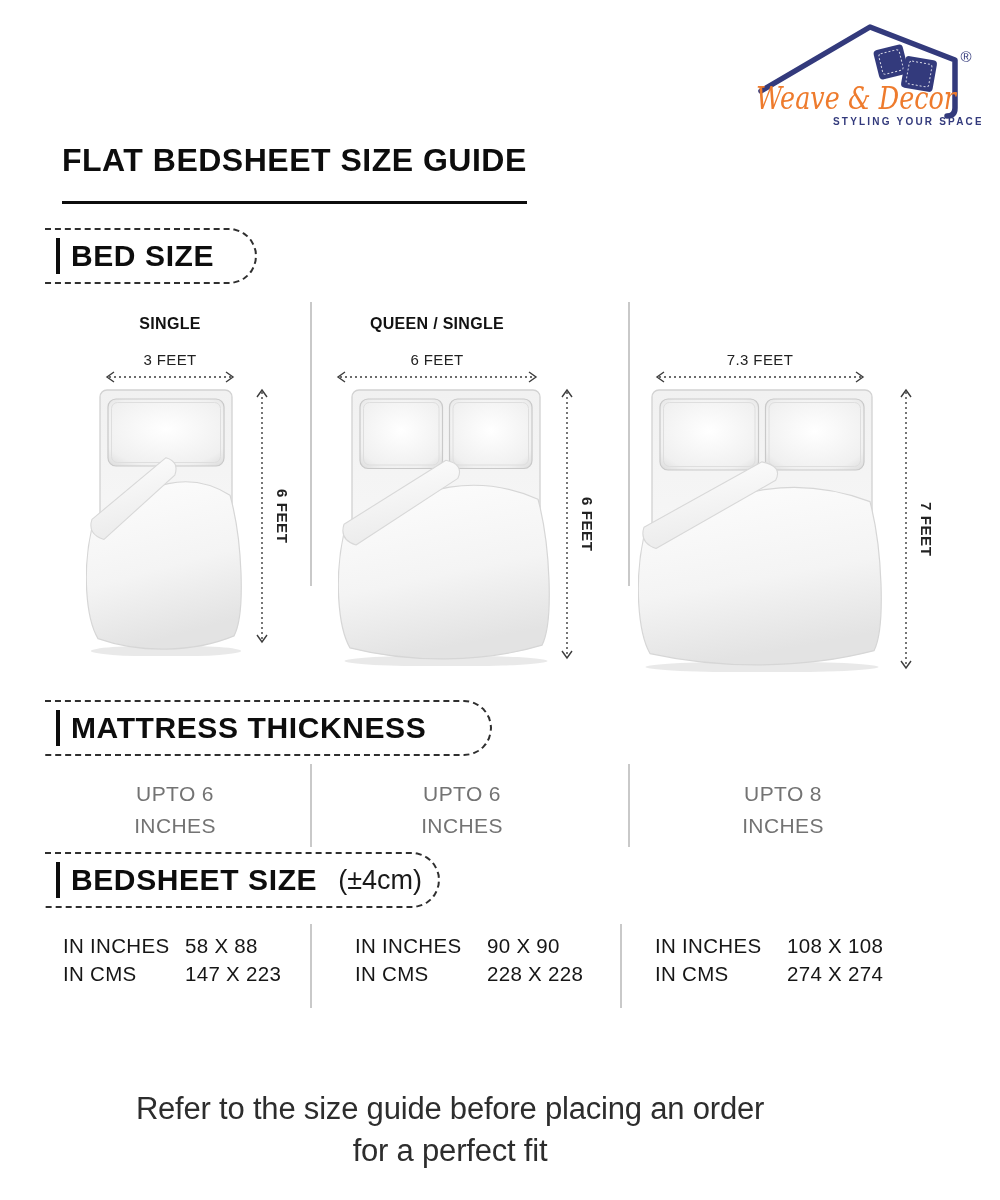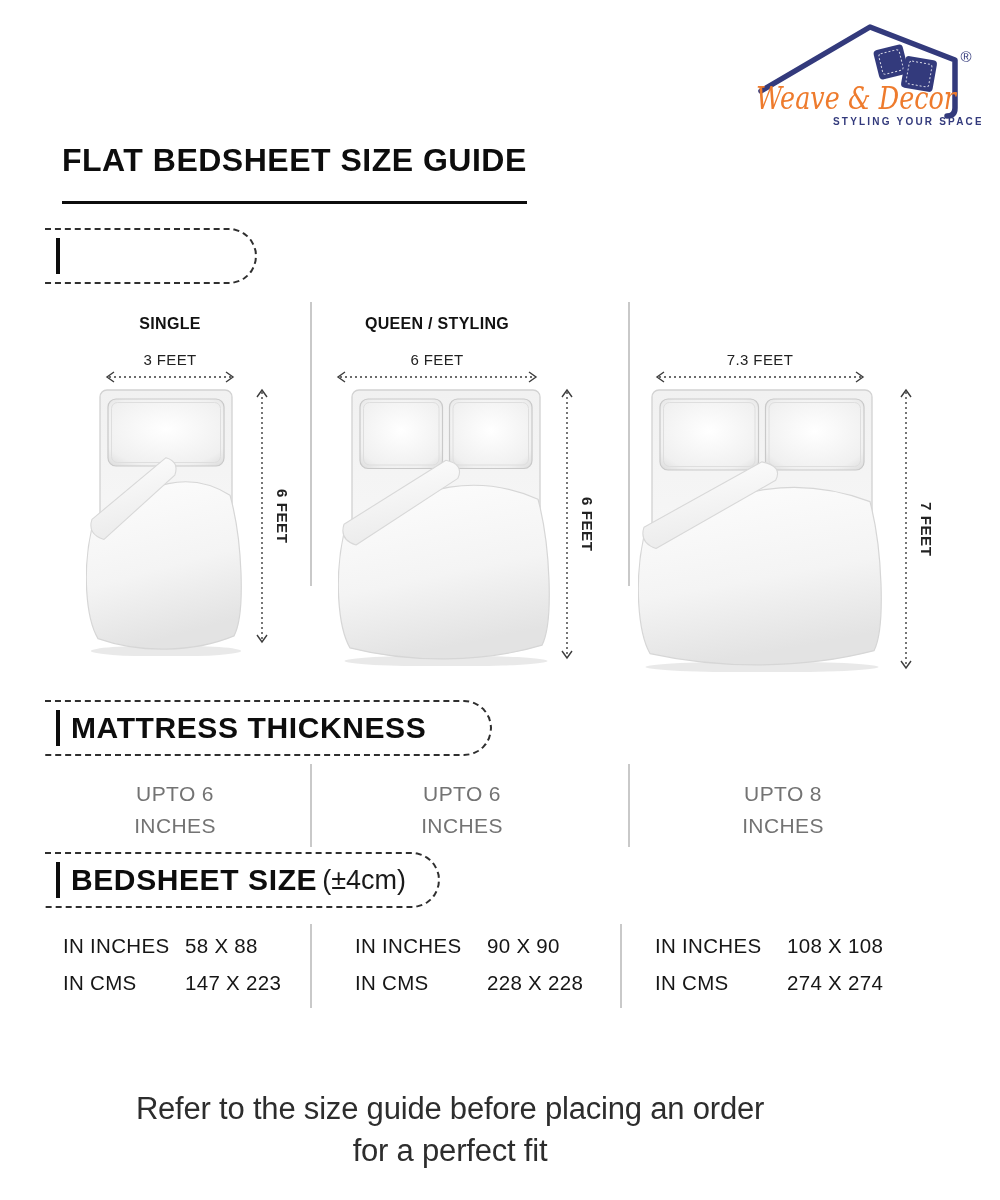--- a/index.html
+++ b/index.html
@@ -11,28 +11,28 @@
   
   .title{left:62px;top:142px;font-size:32px;font-weight:800;letter-spacing:.5px;
          color:#0d0d0d;border-bottom:3.5px solid #0d0d0d;padding-bottom:22px;display:inline-block}
 
   
   .badge{height:56px;border-top:2px dashed #2e2e2e;border-bottom:2px dashed #2e2e2e;
          border-right:2px dashed #2e2e2e;border-radius:0 30px 30px 0;
          display:flex;align-items:center;padding-left:11px;background:#fff}
   .badge .bar{width:4px;height:36px;background:#0d0d0d;margin-right:11px;flex:0 0 auto}
   .btxt{font-size:30px;font-weight:800;letter-spacing:.6px;color:#0d0d0d;white-space:nowrap}
-  .bsub{font-size:27px;font-weight:400;margin-left:5px;color:#1a1a1a;white-space:nowrap}
+  .bsub{font-size:27px;font-weight:400;margin-left:21px;color:#1a1a1a;white-space:nowrap}
 
   .colname{font-size:16px;font-weight:800;text-align:center;letter-spacing:.3px;color:#121212}
   .feet{font-size:15px;font-weight:400;text-align:center;letter-spacing:.4px;color:#222}
   .vfeet{writing-mode:vertical-rl;font-size:15px;font-weight:700;letter-spacing:.6px;color:#222;
          display:flex;align-items:center;justify-content:center}
   .upto{font-size:21px;font-weight:500;text-align:center;line-height:1.5;letter-spacing:.4px;color:#737373}
-  .trow{font-size:20.5px;font-weight:500;color:#161616;display:grid;row-gap:13px;letter-spacing:.3px}
+  .trow{font-size:20.5px;font-weight:500;color:#161616;display:grid;row-gap:4px;letter-spacing:.3px}
   .divider{width:1.5px;background:#c9c9c9}
   .footer{width:900px;text-align:center;font-size:31px;font-weight:400;color:#2d2d2d;
           line-height:42px;letter-spacing:-.2px}
 
   .al{stroke:#3c3c3c;stroke-width:1.4;stroke-dasharray:2 3}
   .ah{stroke:#3c3c3c;stroke-width:1.4;fill:none}
 </style>
 </head>
 <body>
 
@@ -50,27 +50,28 @@
     </g>
     <text x="213" y="50" font-size="15" fill="#333a7c" text-anchor="middle">®</text>
     <text x="3" y="97" font-size="31" font-style="italic" fill="#ee7b2d" font-family="DejaVu Serif, serif" textLength="200" lengthAdjust="spacingAndGlyphs">Weave &amp; Decor</text>
     <text x="80" y="113" font-size="10" font-weight="bold" letter-spacing="2.2" fill="#333a7c">STYLING YOUR SPACE</text>
   </svg>
 
   <h1 class="abs title">FLAT BEDSHEET SIZE GUIDE</h1>
 
   <div class="abs badge" style="left:45px;top:228px;width:212px">
     <span class="bar"></span>
+    <span class="btxt">BED SIZE</span>
   </div>
 
   <div class="abs divider" style="left:310px;top:302px;height:284px"></div>
   <div class="abs divider" style="left:628px;top:302px;height:284px"></div>
 
   <div class="abs colname" style="left:64px;top:315px;width:212px">SINGLE</div>
-  <div class="abs colname" style="left:327px;top:315px;width:220px">QUEEN / STYLING</div>
+  <div class="abs colname" style="left:327px;top:315px;width:220px">QUEEN / SINGLE</div>
 
   <div class="abs feet" style="left:105px;top:351px;width:130px">3 FEET</div>
   <div class="abs feet" style="left:336px;top:351px;width:202px">6 FEET</div>
   <div class="abs feet" style="left:655px;top:351px;width:210px">7.3 FEET</div>
 
   <svg class="abs" style="left:105px;top:371px" width="130" height="12" viewBox="0 0 130 12">
       <path class="ah" d="M9,1 L2,6 L9,11"></path>
       <line class="al" x1="4" y1="6" x2="126" y2="6"></line>
       <path class="ah" d="M121,1 L128,6 L121,11"></path>
     </svg>

